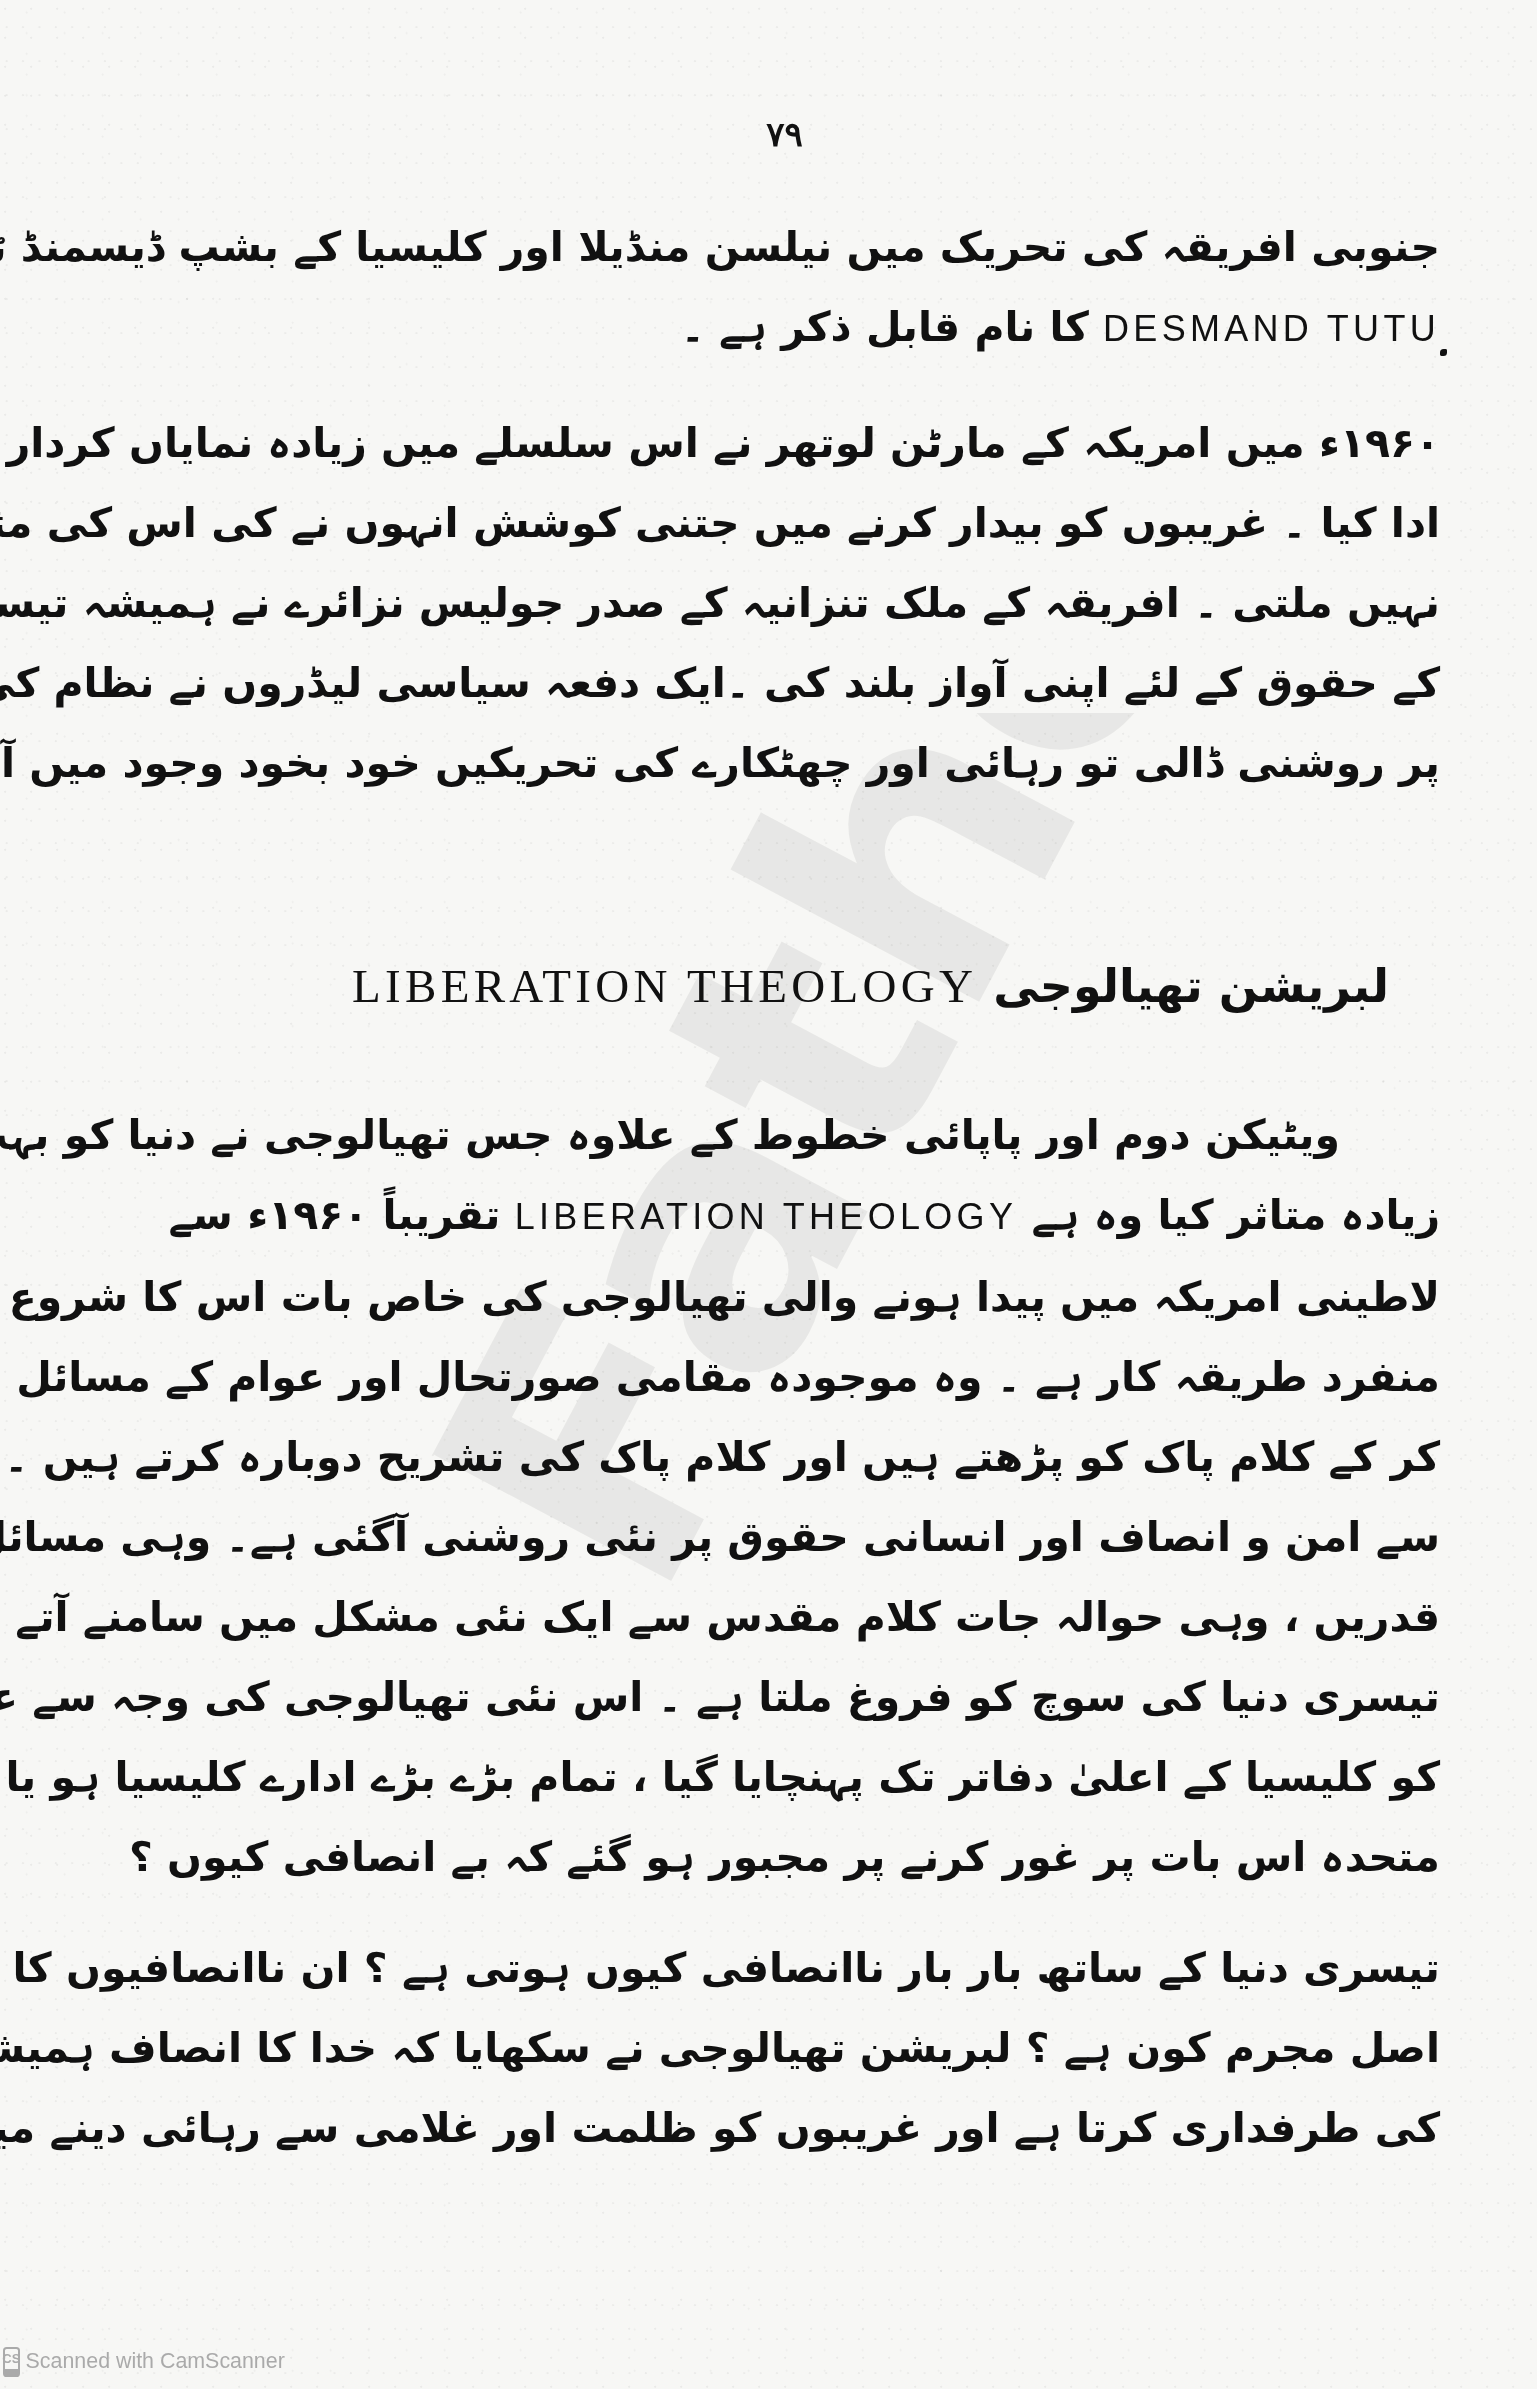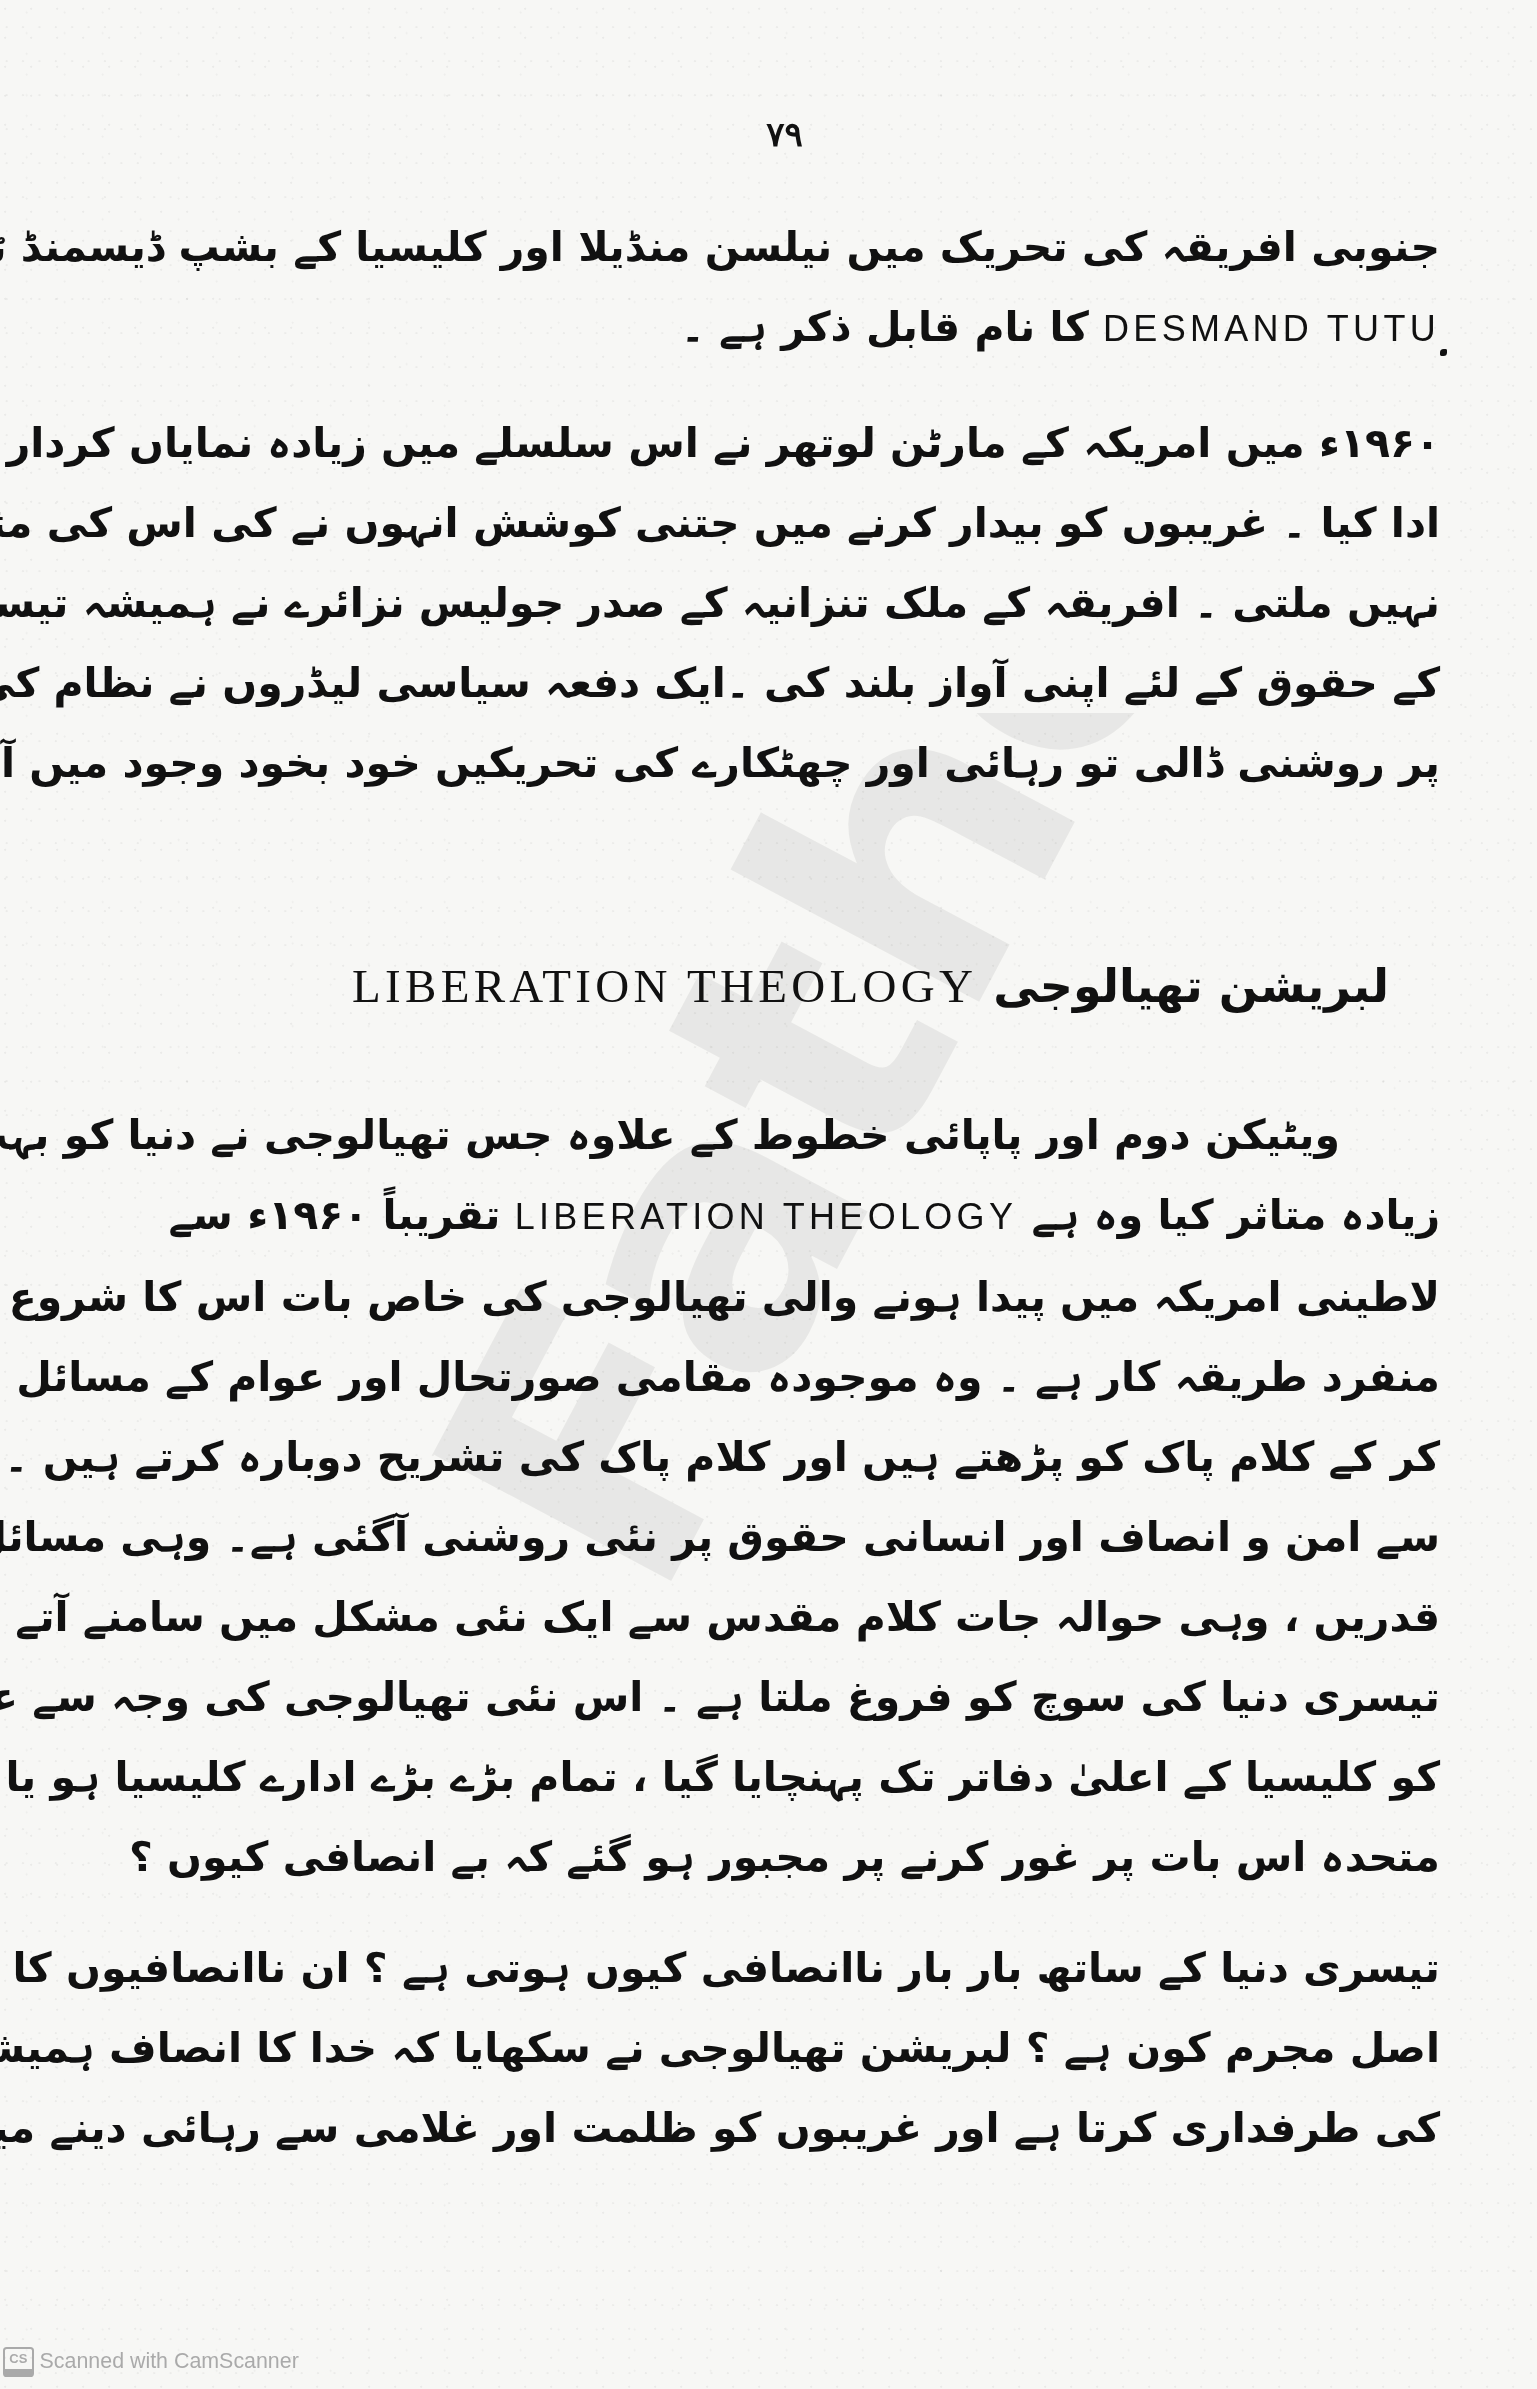--- a/index.html
+++ b/index.html
@@ -56,21 +56,21 @@
   .mark {
     position:absolute; left:1440px; top:349px; width:7.1px; height:7.1px;
     background:#111; border-radius:50% 20% 50% 20%;
   }
   .footer {
     position:absolute; left:2.9px; top:2346px; height:31px;
     display:flex; align-items:center; gap:5.7px;
     font-family:"Liberation Sans", sans-serif; color:#aaa; font-size:21.4px;
   }
   .cs-logo {
-    width:31px; height:30px; border:2.1px solid #aaa; border-radius:3.6px;
+    width:17px; height:30px; border:2.1px solid #aaa; border-radius:3.6px;
     box-sizing:border-box; display:flex; flex-direction:column;
     font-weight:bold; font-size:13px; color:#aaa;
   }
   .cs-logo .t { flex:1; display:flex; align-items:center; justify-content:center; }
   .cs-logo .b { height:5.7px; background:#aaa; }
 </style>
 </head>
 <body>
 
 <div class="page">

